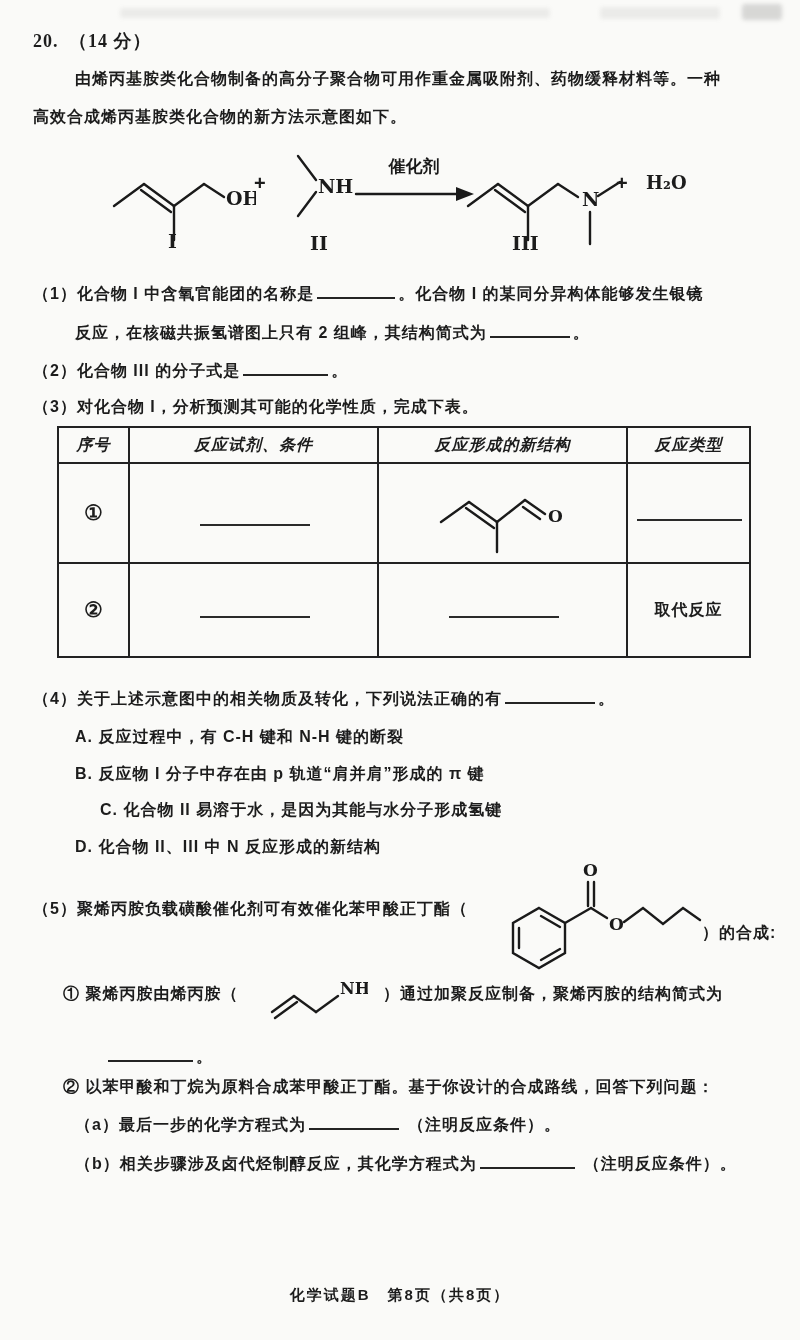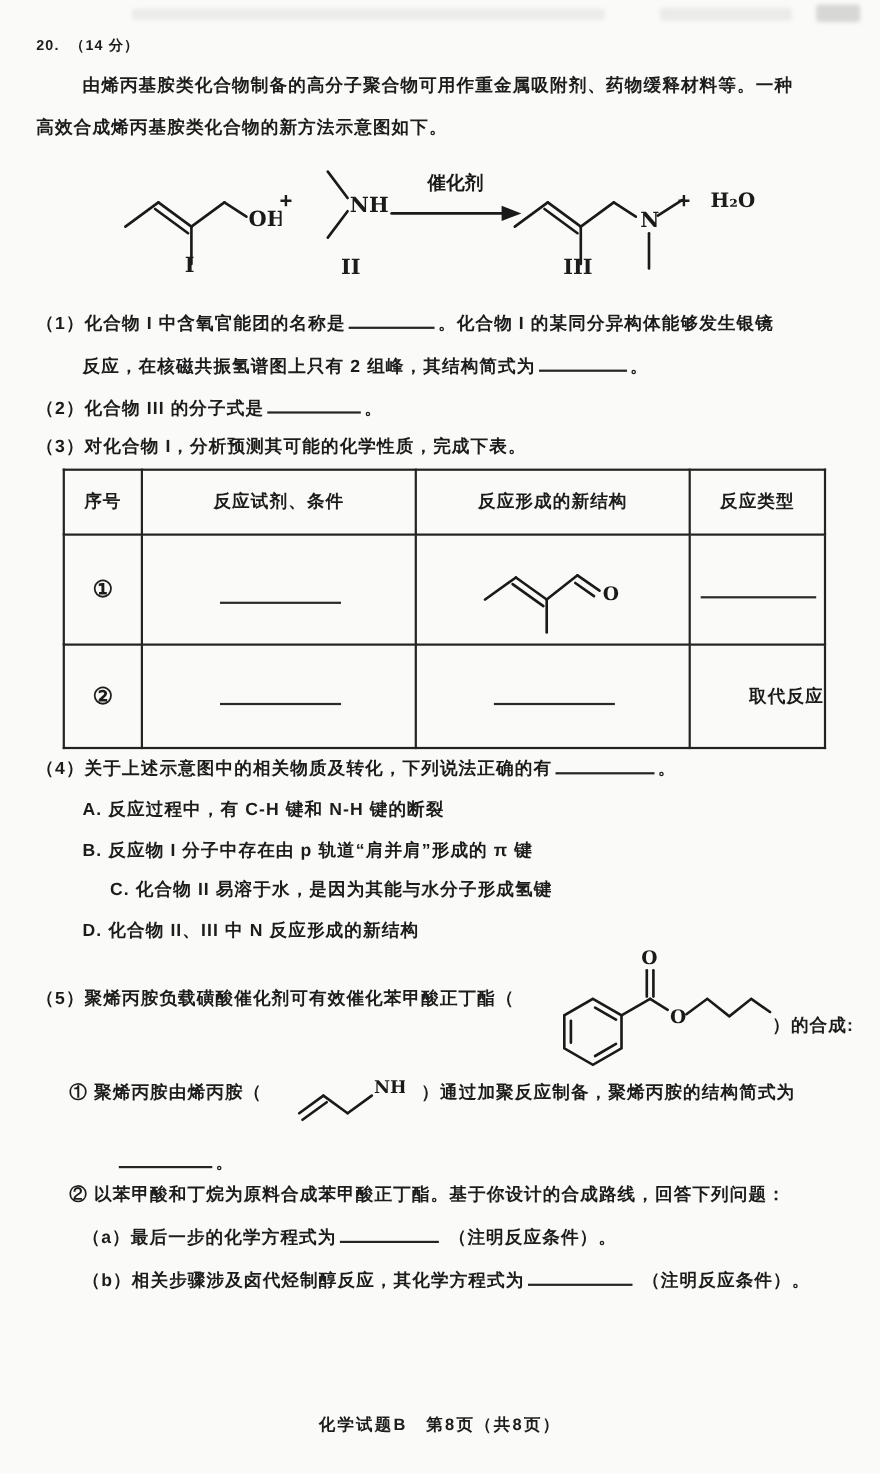--- a/index.html
+++ b/index.html
@@ -14,38 +14,38 @@
   svg.struct path{stroke:#1a1a1a;stroke-width:2.4;fill:none;stroke-linecap:round;}
   svg.struct text{fill:#1a1a1a;font-weight:bold;}
   .romlabel{position:absolute;font-family:"DejaVu Serif","Liberation Serif",serif;
             font-weight:bold;font-size:19px;}
   .plus{position:absolute;font-size:20px;font-weight:bold;}
   .qtable{position:absolute;left:57px;top:426px;border-collapse:collapse;
           table-layout:fixed;}
   .qtable th,.qtable td{border:2.5px solid #222;position:relative;padding:0;}
   .qtable th{font-size:16px;font-weight:bold;letter-spacing:1px;text-align:center;}
   .num-cell{text-align:center;vertical-align:middle;font-size:21px;font-weight:bold;}
-  .type-cell{text-align:right;vertical-align:middle;font-size:16px;
+  .type-cell{text-align:center;vertical-align:middle;font-size:16px;
              font-weight:bold;letter-spacing:1px;margin-top:40px;}
   .tblank{position:absolute;border-bottom:2.5px solid #2a2a2a;height:0;}
   .smudge{position:absolute;background:rgba(110,110,110,0.10);filter:blur(2px);
           border-radius:3px;}
   .footer{position:absolute;left:0;top:1286px;width:100%;text-align:center;
           font-size:15px;font-weight:bold;letter-spacing:2px;}
 </style>
 </head>
 <body>
 
 <div class="page">
 
   <div class="smudge" style="left:120px;top:8px;width:430px;height:10px;"></div>
   <div class="smudge" style="left:600px;top:7px;width:120px;height:12px;"></div>
   <div class="smudge" style="left:742px;top:4px;width:40px;height:16px;background:rgba(90,90,90,0.22);"></div>
 
-  <div class="line" style="left:33px;top:30px;font-size:13px;">
+  <div class="line" style="left:33px;top:30px;font-size:18px;font-family:Liberation Serif, serif;">
     <span>20.</span>
     <span style="margin-left:5px;">（14 分）</span>
   </div>
 
   <div class="line" style="left:75px;top:68px;">由烯丙基胺类化合物制备的高分子聚合物可用作重金属吸附剂、药物缓释材料等。一种</div>
   <div class="line" style="left:33px;top:106px;">高效合成烯丙基胺类化合物的新方法示意图如下。</div>
 
   <svg class="struct" style="left:108px;top:152px;" width="148" height="96" viewBox="0 0 148 96">
     <path d="M6,54 L36,32"></path>
     <path d="M36,32 L66,54"></path>
@@ -101,21 +101,21 @@
   <div class="line" style="left:33px;top:396px;">（3）对化合物 I，分析预测其可能的化学性质，完成下表。</div>
 
   <table class="qtable">
     <colgroup>
         <col style="width:71px;">
         <col style="width:249px;">
         <col style="width:249px;">
         <col style="width:123px;">
       </colgroup>
     <tbody>
-        <tr style="height:59px;">
+        <tr style="height:36px;font-style:italic;">
       <th>序号</th>
       <th>反应试剂、条件</th>
       <th>反应形成的新结构</th>
       <th>反应类型</th>
     </tr>
     <tr style="height:100px;">
       <td class="num-cell">①</td>
       <td>
         <span class="tblank" style="left:70px;top:60px;width:110px;"></span>
       </td>

